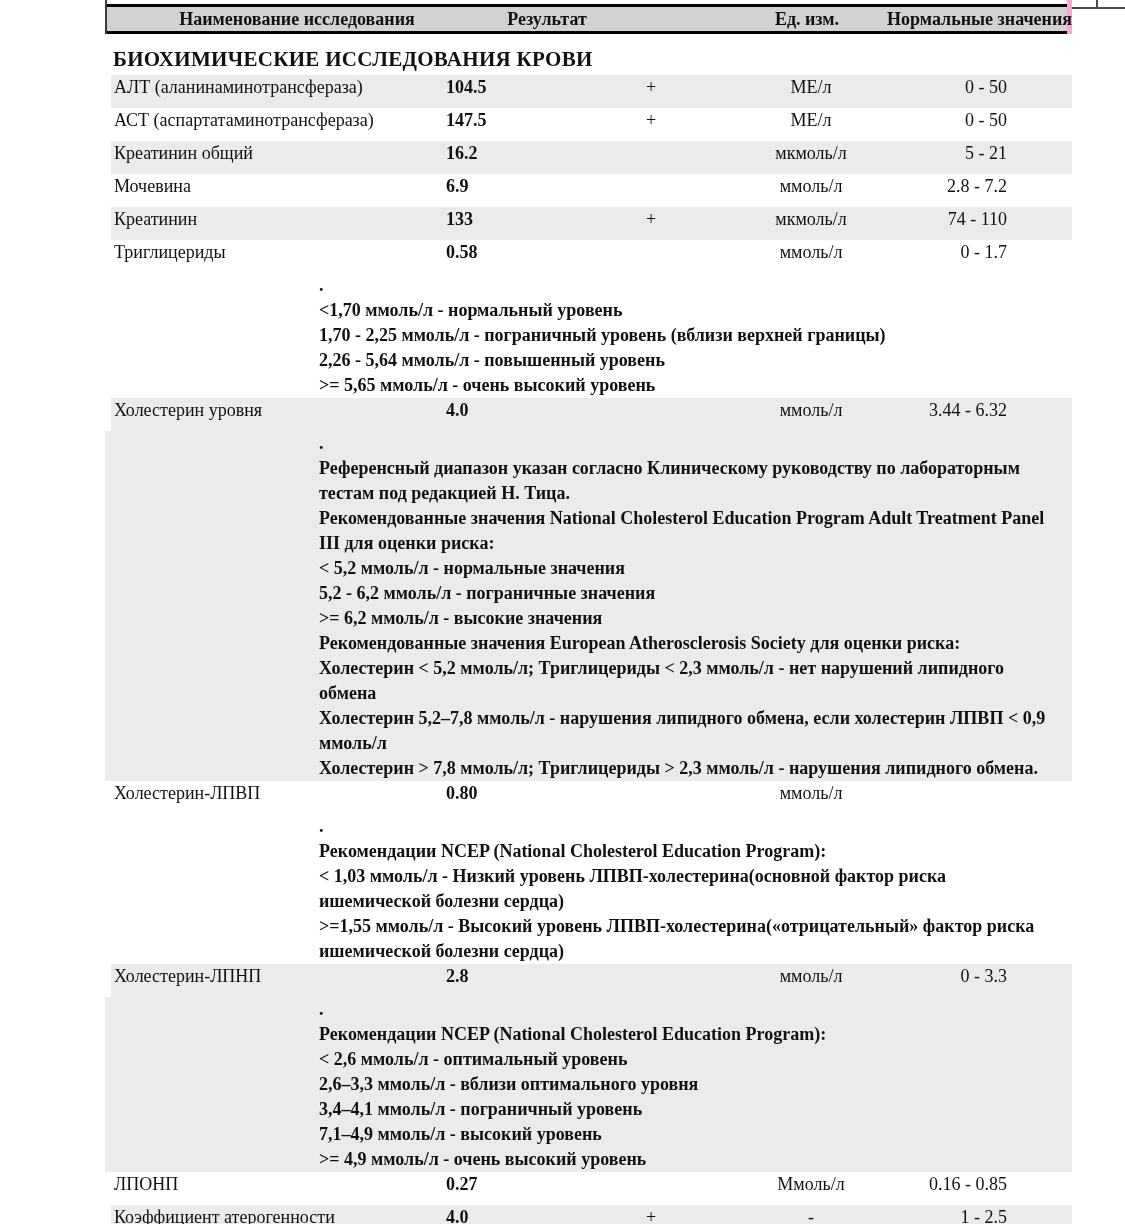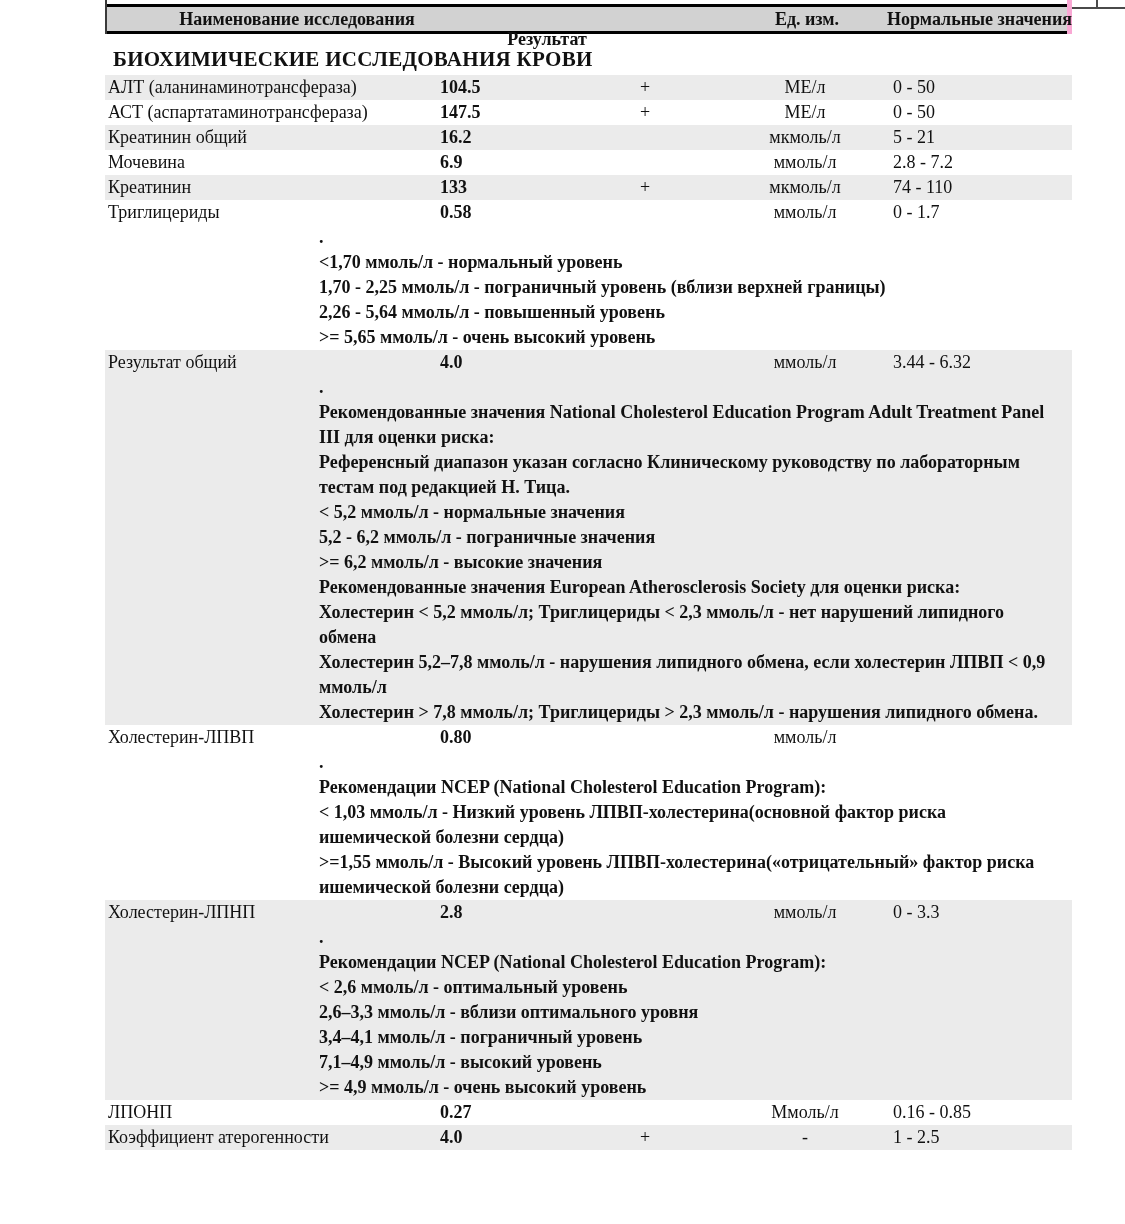--- a/index.html
+++ b/index.html
@@ -11,42 +11,42 @@
   .report{position:absolute;left:0;top:0;width:1125px;height:1224px;background:#fff;}
 
   
   .tbl{position:absolute;left:105px;top:0;width:967px;}
   .hdr{position:relative;height:34px;border-left:2px solid #3a3a3a;border-right:5px solid #f9a8d4;box-sizing:border-box;}
   .hdr .bar-top{position:absolute;left:0;right:0;top:4px;height:3px;background:#000;}
   .hdr .bar-bot{position:absolute;left:0;right:0;bottom:0;height:3px;background:#000;}
   .hdr .fill{position:absolute;left:0;right:0;top:7px;bottom:3px;background:var(--header-bg,#d2d2d2);}
   .hdr .hcell{position:absolute;top:7px;height:24px;line-height:24px;font-weight:bold;font-size:18px;text-align:center;white-space:nowrap;}
   .h-name{left:0;width:380px;}
-  .h-result{left:335px;width:210px;margin-top:20px;}
+  .h-result{left:335px;width:210px;}
   .h-unit{left:640px;width:120px;}
   .h-norm{left:780px;width:160px;}
 
   
   .corner-h{position:absolute;left:1072px;top:7px;width:53px;height:2px;background:#4a4a4a;}
   .corner-v{position:absolute;left:1096px;top:0;width:2px;height:9px;background:#4a4a4a;}
 
   
   .section-title{margin-top:12px;height:27px;line-height:27px;padding-left:8px;
     font-weight:bold;font-size:21px;letter-spacing:0.3px;white-space:nowrap;}
 
   
   .tbody{margin-top:2px;}
-  .row{position:relative;height:25px;line-height:25px;font-size:18px;}
+  .row{position:relative;height:33px;line-height:25px;font-size:18px;margin-left:6px;}
   .row.shaded{background:var(--stripe,#ebebeb);}
   .cell{position:absolute;top:0;height:25px;white-space:nowrap;}
   .c-name{left:3px;}
   .c-result{left:335px;width:210px;text-align:left;font-weight:bold;}
   .c-flag{left:495px;width:90px;text-align:center;}
   .c-unit{left:640px;width:120px;text-align:center;font-family:Liberation Serif, serif;}
-  .c-norm{left:788px;width:160px;text-align:left;}
+  .c-norm{left:736px;width:160px;text-align:right;}
 
   
   .comment{padding:0 0 0 214px;box-sizing:border-box;width:100%;}
   .comment.shaded{background:var(--stripe,#ebebeb);}
   .comment-line{width:742px;font-weight:bold;font-size:18px;line-height:25px;}
 </style>
 </head>
 <body>
 
 <div class="report">
@@ -112,30 +112,30 @@
     <span class="cell c-norm">0 - 1.7</span>
   </div>
         <div class="comment">
           <div class="comment-line">.</div>
           <div class="comment-line">&lt;1,70 ммоль/л - нормальный уровень</div>
           <div class="comment-line">1,70 - 2,25 ммоль/л - пограничный уровень (вблизи верхней границы)</div>
           <div class="comment-line">2,26 - 5,64 ммоль/л - повышенный уровень</div>
           <div class="comment-line">&gt;= 5,65 ммоль/л - очень высокий уровень</div>
         </div>
         <div class="row shaded">
-    <span class="cell c-name">Результат общий</span>
+    <span class="cell c-name">Холестерин уровня</span>
     <span class="cell c-result">4.0</span>
     <span class="cell c-flag"></span>
     <span class="cell c-unit">ммоль/л</span>
     <span class="cell c-norm">3.44 - 6.32</span>
   </div>
         <div class="comment shaded">
           <div class="comment-line">.</div>
+          <div class="comment-line">Референсный диапазон указан согласно Клиническому руководству по лабораторным тестам под редакцией Н. Тица.</div>
           <div class="comment-line">Рекомендованные значения National Cholesterol Education Program Adult Treatment Panel III для оценки риска:</div>
-          <div class="comment-line">Референсный диапазон указан согласно Клиническому руководству по лабораторным тестам под редакцией Н. Тица.</div>
           <div class="comment-line">&lt; 5,2 ммоль/л - нормальные значения</div>
           <div class="comment-line">5,2 - 6,2 ммоль/л - пограничные значения</div>
           <div class="comment-line">&gt;= 6,2 ммоль/л - высокие значения</div>
           <div class="comment-line">Рекомендованные значения European Atherosclerosis Society для оценки риска:</div>
           <div class="comment-line">Холестерин &lt; 5,2 ммоль/л; Триглицериды &lt; 2,3 ммоль/л - нет нарушений липидного обмена</div>
           <div class="comment-line">Холестерин 5,2–7,8 ммоль/л - нарушения липидного обмена, если холестерин ЛПВП &lt; 0,9 ммоль/л</div>
           <div class="comment-line">Холестерин &gt; 7,8 ммоль/л; Триглицериды &gt; 2,3 ммоль/л - нарушения липидного обмена.</div>
         </div>
         <div class="row">
     <span class="cell c-name">Холестерин-ЛПВП</span>

